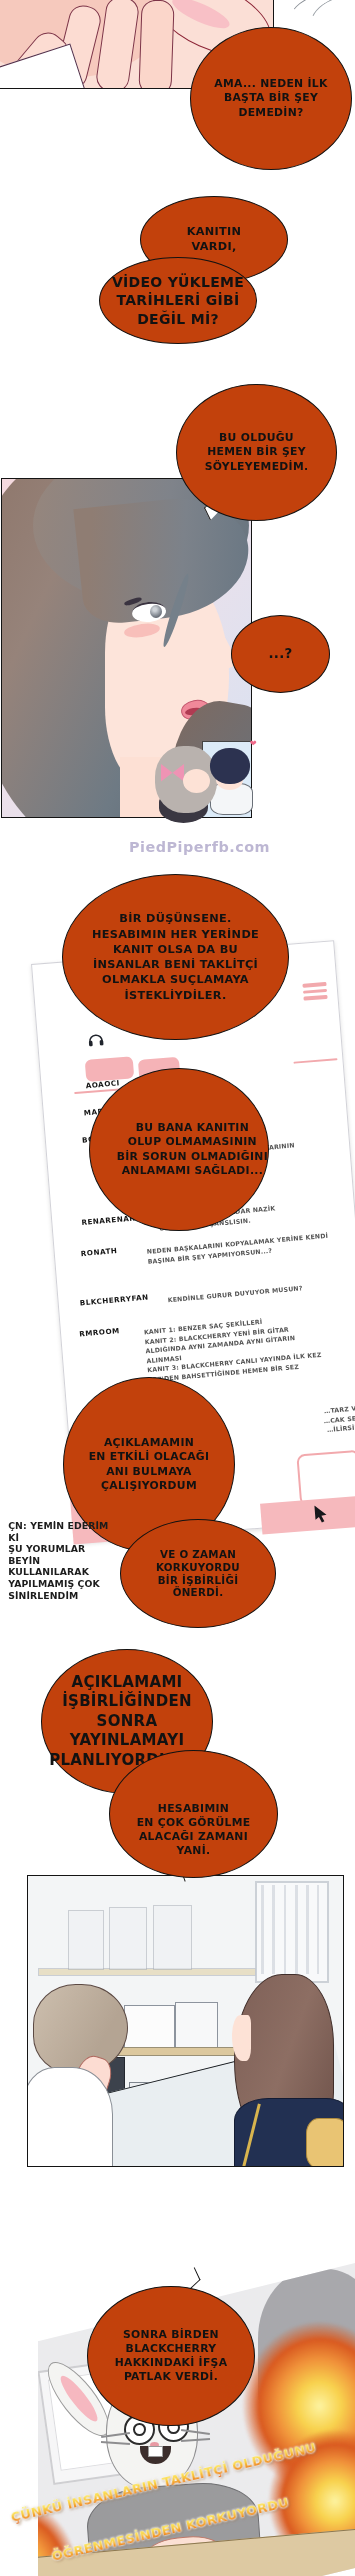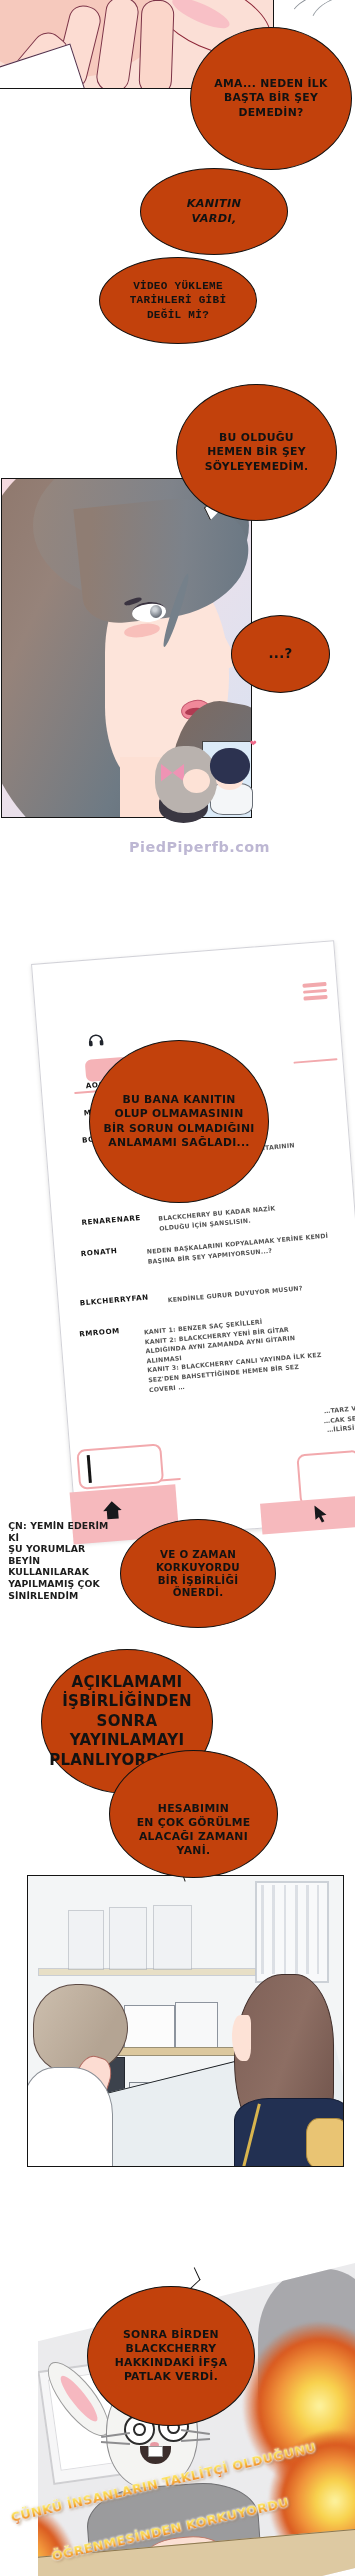--- a/index.html
+++ b/index.html
@@ -64,27 +64,27 @@
   <div class="abs" style="left:289px;top:-6.2px;width:62px;height:31px;border:1.5px solid #8a8f96;border-radius:50%;border-color:#8a8f96 transparent transparent transparent;transform:rotate(-18deg);"></div>
   <div class="abs" style="left:309px;top:0px;width:46px;height:24px;border:1px solid #9aa0a6;border-radius:50%;border-color:#9aa0a6 transparent transparent transparent;transform:rotate(-30deg);"></div>
 
   <div class="bubble" style="left:190px;top:27px;width:162px;height:143px;">
     <span class="btext" style="font-size:10.8px;">AMA... NEDEN İLK
 BAŞTA BİR ŞEY
 DEMEDİN?</span>
   </div>
   <div class="tail" style="left:202px;top:72px;width:17.5px;height:17.5px;transform:rotate(18deg) skew(24deg);border-left:1.5px solid #121212;border-bottom:1.5px solid #121212;"></div>
 
-  <div class="bubble" style="left:140px;top:168px;width:148px;height:87px;font-style:italic;">
+  <div class="bubble" style="left:140px;top:196px;width:148px;height:87px;">
     <span class="btext" style="font-size:11.3px;">KANITIN
 VARDI,</span>
   </div>
 
   <div class="bubble" style="left:99px;top:257px;width:158px;height:87px;">
-    <span class="btext" style="font-size:11px;font-family:Liberation Mono, monospace;">VİDEO YÜKLEME
+    <span class="btext" style="font-size:14px;">VİDEO YÜKLEME
 TARİHLERİ GİBİ
 DEĞİL Mİ?</span>
   </div>
 
   <div class="bubble" style="left:176px;top:384px;width:161px;height:137px;">
     <span class="btext" style="font-size:10.8px;">BU OLDUĞU
 HEMEN BİR ŞEY
 SÖYLEYEMEDİM.</span>
   </div>
   <div class="tail" style="left:205px;top:502px;transform:rotate(64deg) skew(20deg);border-left:1.5px solid #121212;border-bottom:1.5px solid #121212;"></div>
@@ -129,20 +129,28 @@
   <div class="abs" style="left:161px;top:764px;width:23px;height:17.5px;background:#ef93b4;clip-path:polygon(50% 50%,0 0,0 100%,50% 50%,100% 0,100% 100%);z-index:21;"></div>
   <div class="abs skin" style="left:183px;top:769px;width:27px;height:24px;border-radius:50%;background:#fde2d6;z-index:21;"></div>
   <div class="abs" style="left:210px;top:748px;width:40px;height:36px;border-radius:48%;background:#2c3250;z-index:21;"></div>
   <div class="abs skin" style="left:216px;top:769px;width:27px;height:20.6px;border-radius:50%;background:#fde2d6;z-index:20;"></div>
   <div class="abs" style="left:210px;top:783px;width:41px;height:30px;border-radius:30%;background:#f4f6f8;border:1px solid #6a7078;z-index:19;"></div>
   <div class="abs" style="left:159px;top:793px;width:49px;height:30px;border-radius:30% 30% 50% 50%;background:#3a3742;z-index:19;"></div>
   <div class="abs" style="left:250px;top:738px;font-size:8.2px;color:#ef6a8a;z-index:21;">❤</div>
 
   <div class="watermark" style="left:129px;top:839px;font-size:14.4px;">PiedPiperfb.com</div>
 
+  <div class="bubble" style="left:62px;top:874px;width:227px;height:166px;">
+    <span class="btext" style="font-size:11.3px;line-height:1.35;">BİR DÜŞÜNSENE.
+HESABIMIN HER YERİNDE
+KANIT OLSA DA BU
+İNSANLAR BENİ TAKLİTÇİ
+OLMAKLA SUÇLAMAYA
+İSTEKLİYDİLER.</span>
+  </div>
 
   <div id="phone-card">
 
     <div class="abs" style="left:268px;top:40px;width:24px;height:17.5px;">
       <div style="position:absolute;top:0;width:24px;height:3.6px;background:#f2a9ad;border-radius:1.5px;"></div>
       <div style="position:absolute;top:6.7px;width:24px;height:3.6px;background:#f2a9ad;border-radius:1.5px;"></div>
       <div style="position:absolute;top:13.4px;width:24px;height:3.6px;background:#f2a9ad;border-radius:1.5px;"></div>
     </div>
 
     <div class="abs" style="left:50px;top:73px;width:15.5px;height:13.4px;">
@@ -197,27 +205,33 @@
     </div>
     <div class="outline-box" style="left:225px;top:509px;width:63px;height:52px;"></div>
     <div class="abs pinkbar" style="left:185px;top:555px;width:121px;height:31px;"></div>
     <div class="abs" style="left:238px;top:561px;width:13.4px;height:17.5px;">
       <svg width="13.4" height="17.5" viewBox="0 0 26 34">
           <path d="M2 0 L24 20 L14 21 L19 32 L14 34 L9 23 L2 28 Z" fill="#17181c"></path>
         </svg>
     </div>
   </div>
 
-  <div class="bubble" style="left:89px;top:1040px;width:180px;height:163px;">
+  <div class="bubble" style="left:89px;top:1068px;width:180px;height:163px;justify-content:flex-end;">
     <span class="btext" style="font-size:10.8px;">BU BANA KANITIN
 OLUP OLMAMASININ
 BİR SORUN OLMADIĞINI
 ANLAMAMI SAĞLADI...</span>
   </div>
 
+  <div class="bubble" style="left:63px;top:1377px;width:172px;height:175px;">
+    <span class="btext" style="font-size:10.8px;">AÇIKLAMAMIN
+EN ETKİLİ OLACAĞI
+ANI BULMAYA
+ÇALIŞIYORDUM</span>
+  </div>
 
   <div class="bubble" style="left:120px;top:1519px;width:156px;height:109px;">
     <span class="btext" style="font-size:10.3px;line-height:1.25;">VE O ZAMAN
 KORKUYORDU
 BİR İŞBİRLİĞİ
 ÖNERDİ.</span>
   </div>
 
   <div class="cn-note" style="left:8.2px;top:1520px;width:111px;">ÇN: YEMİN EDERİM Kİ
 ŞU YORUMLAR BEYİN

